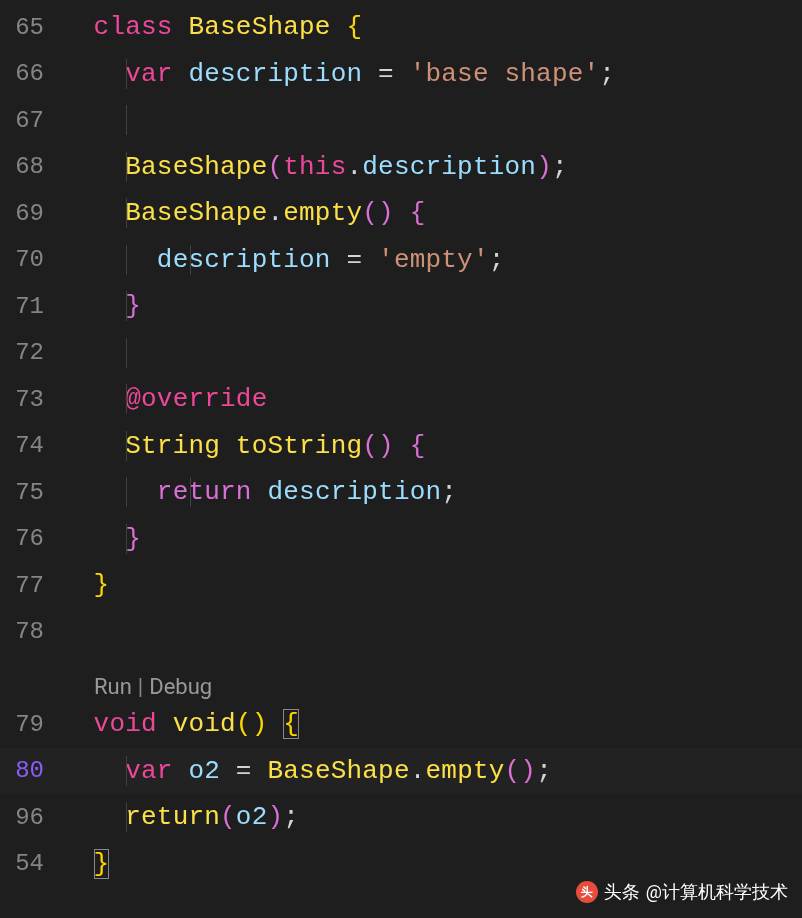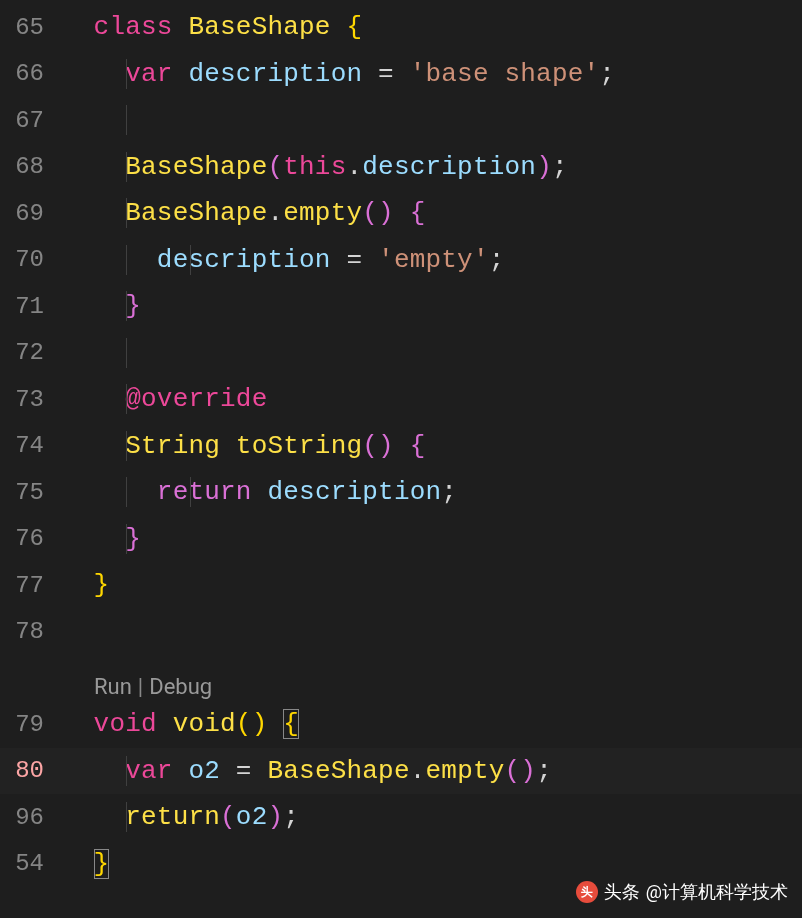--- a/index.html
+++ b/index.html
@@ -25,21 +25,21 @@
   }
   .gutter {
     width: 62px;
     text-align: right;
     color: #858585;
     padding-right: 18px;
     flex-shrink: 0;
     font-size: 24px;
     user-select: none;
   }
-  .line.active .gutter { color: #fca5a5; }
+  .line.active .gutter { color: #8b5cf6; }
   .line.active { background: rgba(255,255,255,0.02); }
   .code {
     white-space: pre;
     letter-spacing: 0.2px;
     position: relative;
   }
   .indent-guide {
     position: absolute;
     top: 0;
     bottom: 0;

